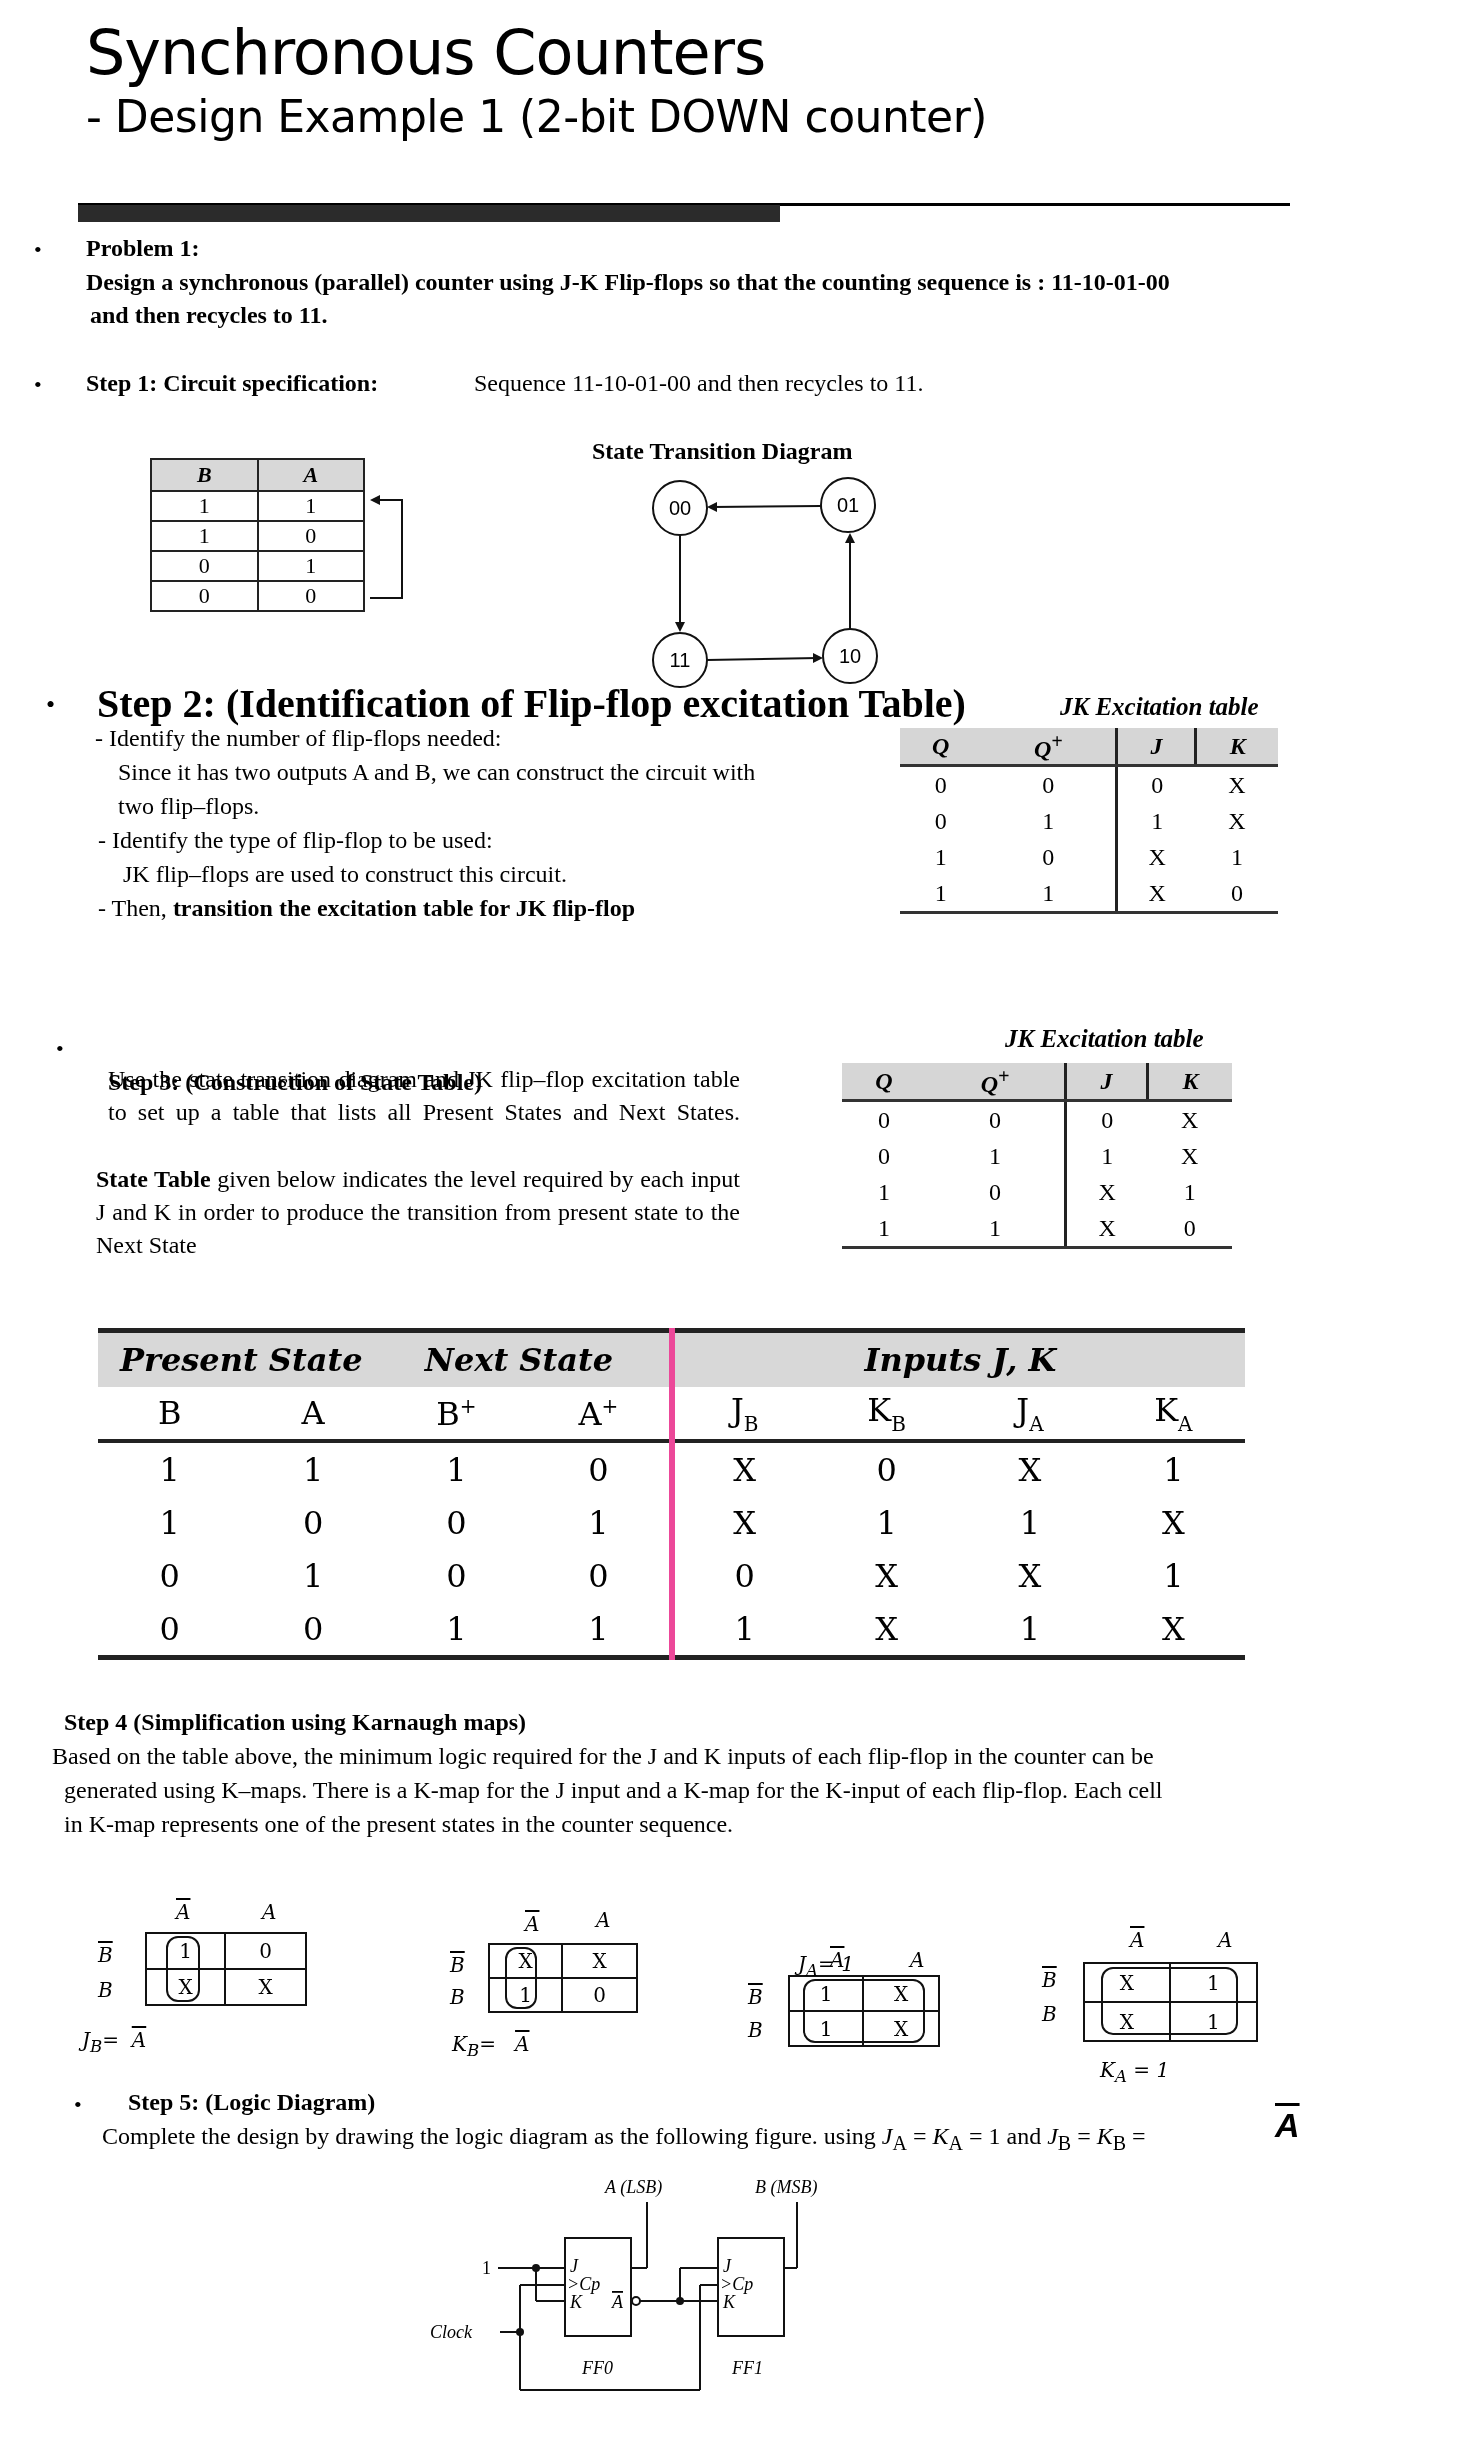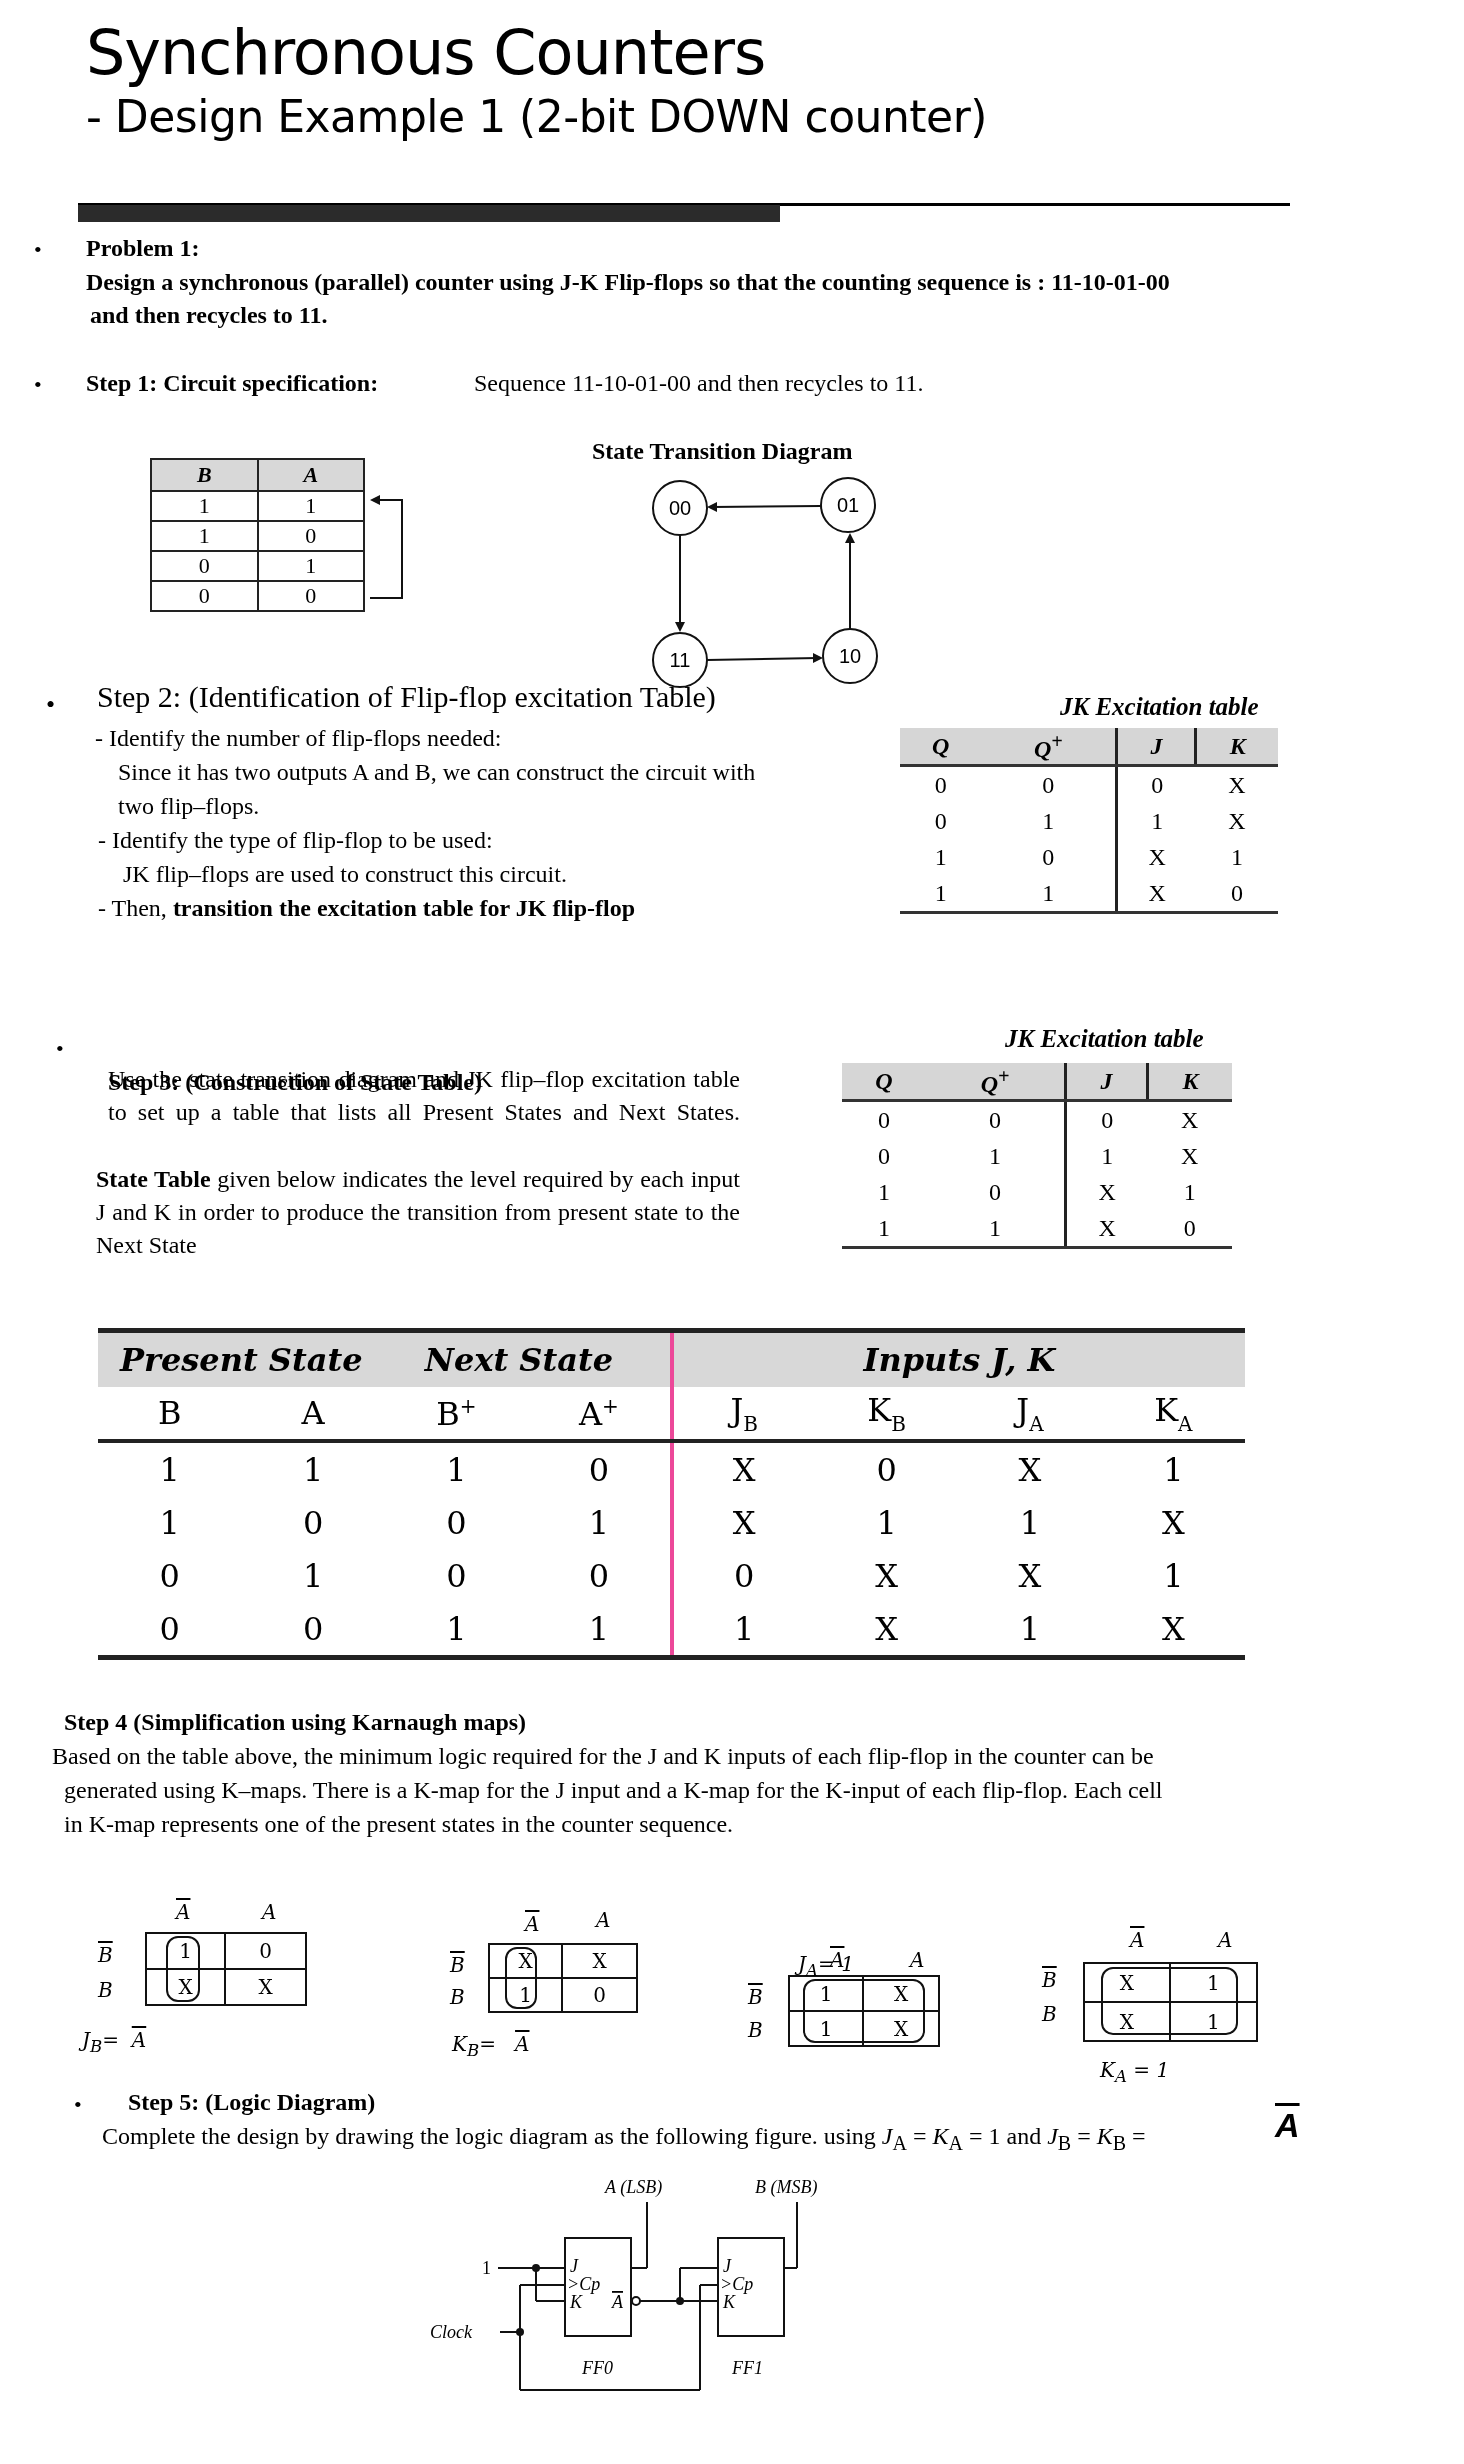--- a/index.html
+++ b/index.html
@@ -6,38 +6,38 @@
   body { width:1464px; height:2464px; position:relative; overflow:hidden; color:#000;
          font-family:"Liberation Serif", serif; }
   .abs { position:absolute; }
   .title { font-family:"DejaVu Sans", sans-serif; font-size:62px; line-height:70px; left:86px; top:18px; letter-spacing:-1px; }
   .subtitle { font-family:"DejaVu Sans", sans-serif; font-size:44px; line-height:54px; left:86px; top:90px; letter-spacing:-0.5px; }
   .rule-thick { left:78px; top:205px; width:702px; height:17px; background:#2b2b2b; }
   .rule-thin { left:78px; top:203px; width:1212px; height:3px; background:#000; }
   .bullet { font-size:22px; font-family:"Liberation Serif", serif; }
   .txt { font-size:24px; line-height:33px; white-space:nowrap; }
   .b { font-weight:bold; }
-  .step2h { font-size:30px; font-weight:normal; }
+  .step2h { font-size:40px; font-weight:bold; }
   .just { text-align:justify; text-align-last:justify; white-space:normal; }
   table { border-collapse:collapse; }
   .batable { left:150px; top:458px; width:215px; font-size:22px; }
   .batable td, .batable th { border:2px solid #222; height:28px; text-align:center; padding:0; }
   .batable th { background:#d8d8d8; font-style:italic; font-weight:bold; height:30px; }
   .exc { font-size:24px; }
   .exc-cap { font-style:italic; font-weight:bold; font-size:25px; }
   .exc th { background:#d6d6d6; font-style:italic; font-weight:bold; height:34px; border-bottom:3px solid #333; }
   .exc td { text-align:center; height:36px; padding:0; }
   .exc .vl { border-left:3px solid #222; }
   .exc tbody tr:last-child td { border-bottom:3px solid #333; }
   .st { left:98px; top:1328px; width:1147px; font-family:"DejaVu Serif", serif; font-size:32px; }
   .st th.grp { background:#d8d8d8; font-style:italic; font-weight:bold; font-size:32px; height:52px; text-align:left; border-top:5px solid #222; }
   .st td { text-align:center; height:53px; padding:0; }
   .st .sub td { border-bottom:4px solid #222; height:52px; }
   .st tbody tr:last-child td { border-bottom:5px solid #222; }
-  .st .vl { border-left:4px solid #ec4899; }
+  .st .vl { border-left:6px solid #ec4899; }
   sub.s { font-size:20px; vertical-align:-10px; }
   sup.p { font-size:20px; }
   .kmap { font-family:"DejaVu Serif", serif; font-size:20px; }
   .kgrid { position:absolute; display:grid; grid-template-columns:1fr 1fr; border:2px solid #111; box-sizing:border-box; }
   .kgrid div { display:flex; align-items:center; justify-content:center; box-sizing:border-box; }
   .kgrid .c0 { border-right:2px solid #111; }
   .kgrid .r0 { border-bottom:2px solid #111; }
   .ovl { text-decoration:overline; }
   .it { font-style:italic; }
   .loop { position:absolute; border:2px solid #111; border-radius:12px; box-sizing:border-box; }

